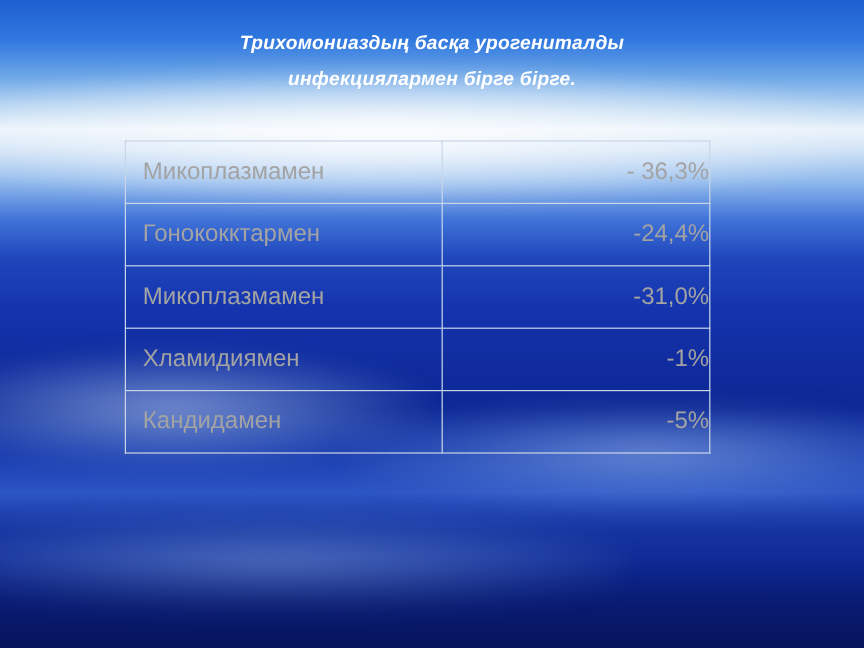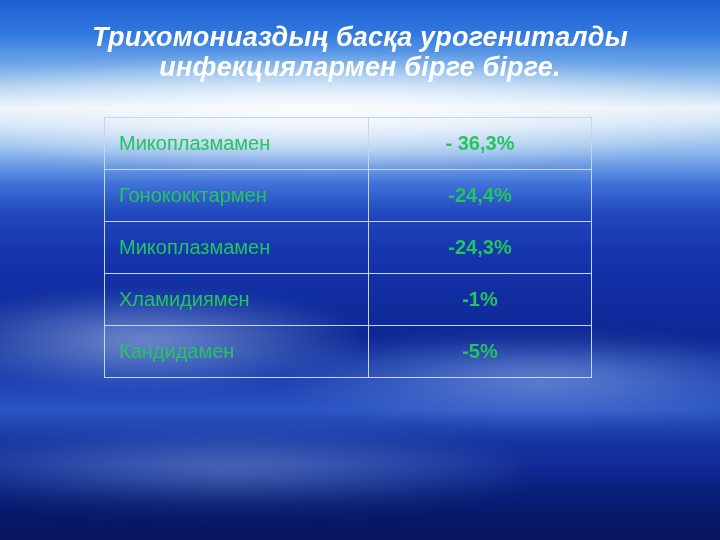--- a/index.html
+++ b/index.html
@@ -90,52 +90,51 @@
 
   .title {
     position: absolute;
     left: 56px;
     top: 22px;
     width: 608px;
     text-align: center;
     color: #ffffff;
     font-weight: bold;
     font-style: italic;
-    font-size: 27px;
+    font-size: 16px;
     line-height: 30px;
     letter-spacing: 0.2px;
   }
   .title .line {
     display: block;
   }
 
   .table-wrap {
     position: absolute;
     left: 104px;
     top: 117px;
     width: 487px;
   }
   table.data {
     width: 487px;
     border-collapse: collapse;
     table-layout: fixed;
   }
   table.data td {
     border: 1px solid #c8d6e8;
-    color: #22c55e;
+    color: #a3a3a3;
     font-size: 20px;
     height: 51px;
     padding: 0 0 0 14px;
     vertical-align: middle;
     white-space: nowrap;
   }
   table.data td.value {
-    text-align: center;
+    text-align: right;
     padding: 0;
-    font-weight: bold;
   }
   col.c-label { width: 264px; }
   col.c-value { width: 223px; }
 </style>
 </head>
 <body>
 
 <div id="slide">
   <div class="bg-base"></div>
   <div class="bg-haze1"></div>
@@ -159,21 +158,21 @@
         <tr>
           <td>Микоплазмамен</td>
           <td class="value">- 36,3%</td>
         </tr>
         <tr>
           <td>Гонококктармен</td>
           <td class="value">-24,4%</td>
         </tr>
         <tr>
           <td>Микоплазмамен</td>
-          <td class="value">-24,3%</td>
+          <td class="value">-31,0%</td>
         </tr>
         <tr>
           <td>Хламидиямен</td>
           <td class="value">-1%</td>
         </tr>
         <tr>
           <td>Кандидамен</td>
           <td class="value">-5%</td>
         </tr>
       </tbody>

